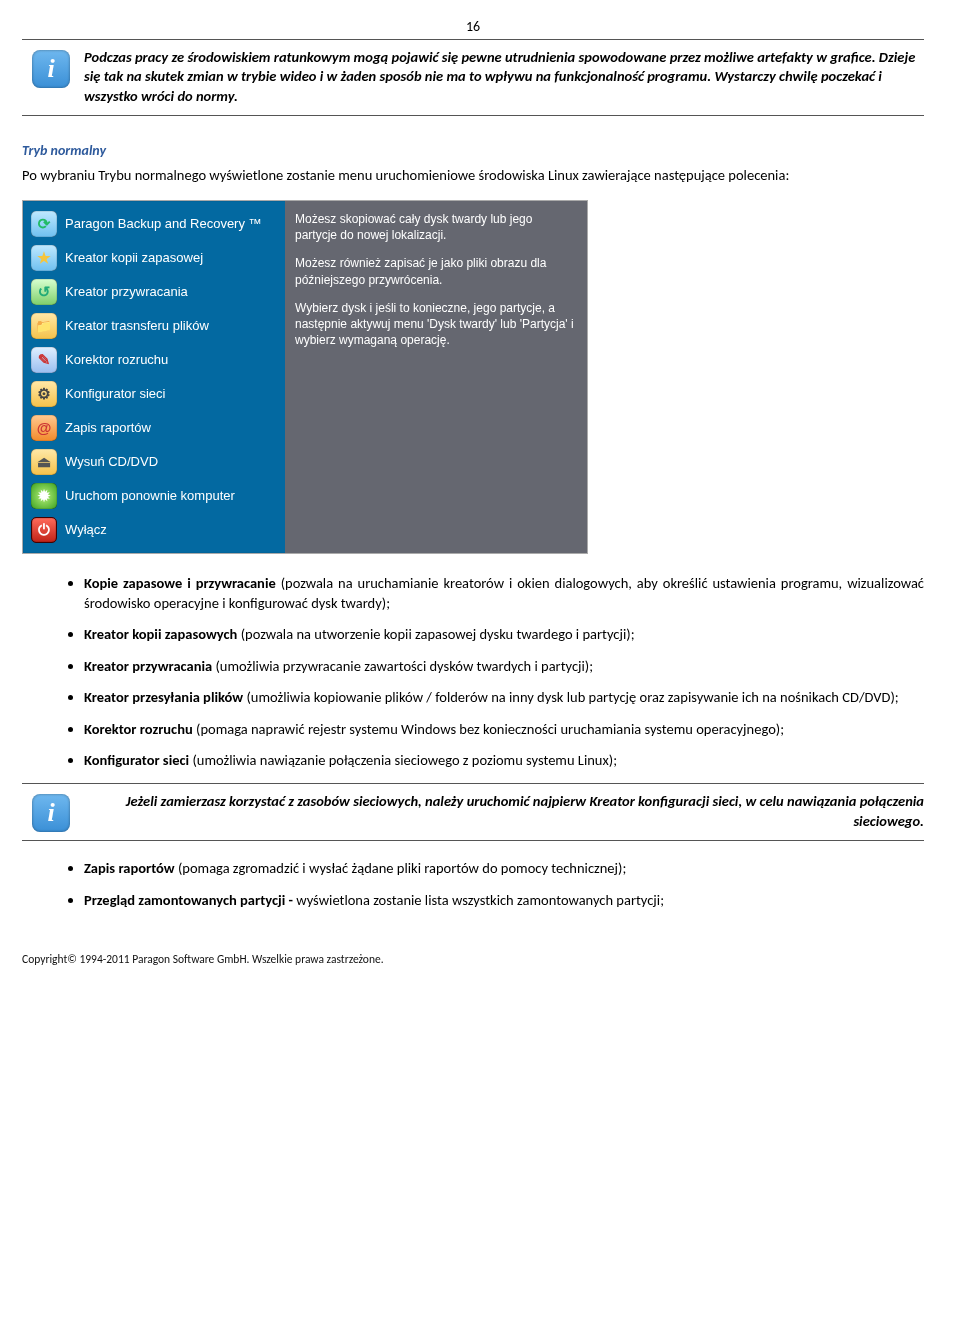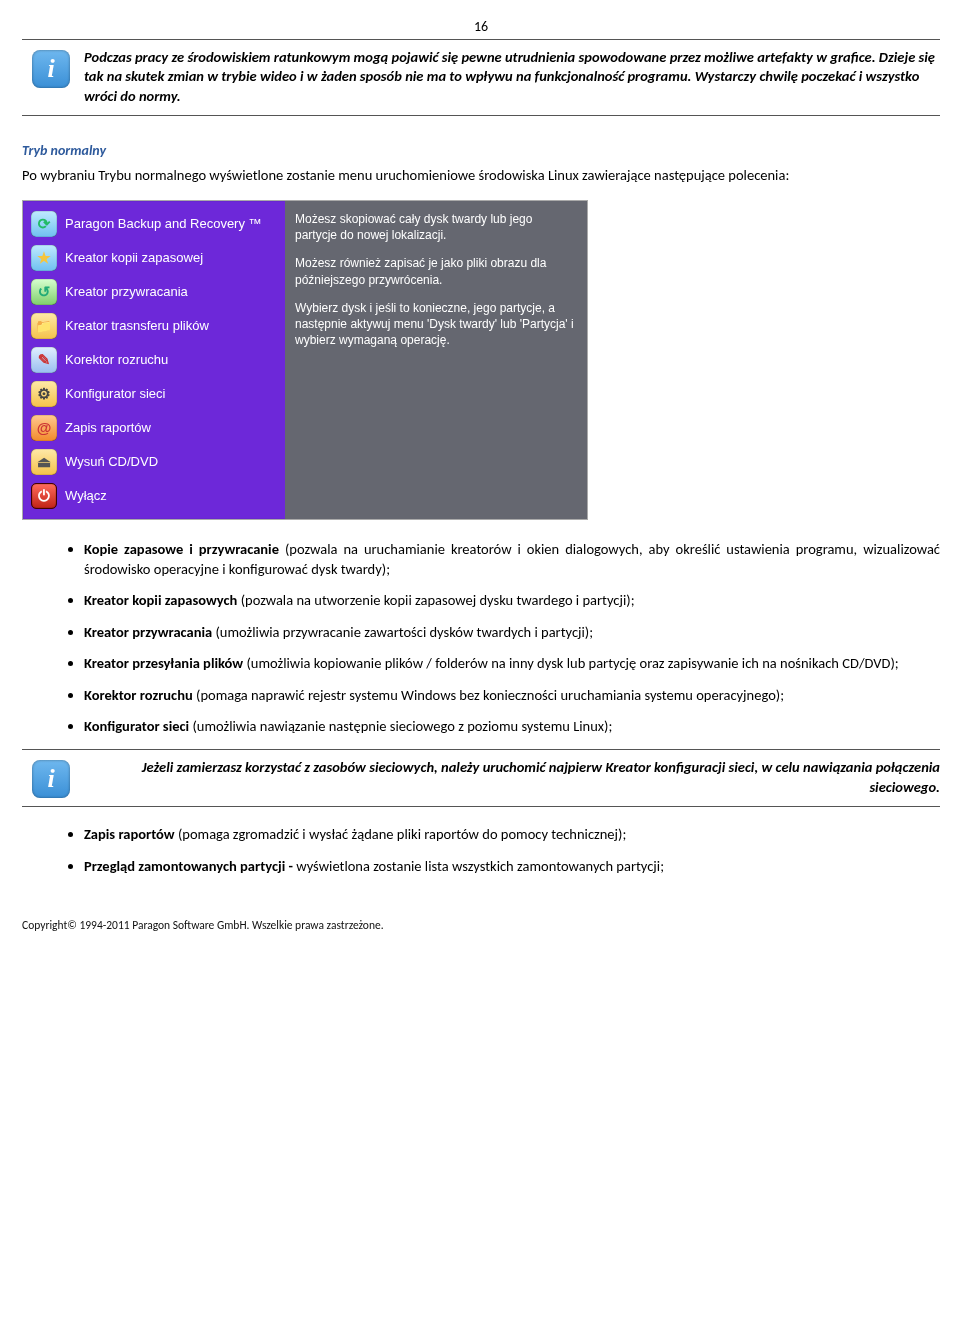--- a/index.html
+++ b/index.html
@@ -6,21 +6,21 @@
   body {
     margin: 0;
     font-family: Calibri, Arial, sans-serif;
     background: #fff;
     color: #000;
     width: 960px;
     font-size: 14.5px;
     line-height: 1.35;
   }
   .page {
-    padding: 18px 20px 10px 22px;
+    padding: 18px 36px 10px 22px;
   }
   .page-num {
     text-align: center;
     font-size: 14px;
     margin-bottom: 2px;
   }
   .hr {
     border: 0;
     border-top: 1.5px solid #555;
     margin: 2px 0;
@@ -54,21 +54,21 @@
     color: #2e5a9c;
     font-style: italic;
     font-weight: 700;
     font-size: 14px;
     margin: 26px 0 6px 0;
   }
   .para { margin: 6px 0 10px 0; }
   .menu-panel {
     display: inline-flex;
     border: 1px solid #aaa;
-    background: #6d28d9;
+    background: #0369a1;
     margin: 4px 0 14px 0;
     box-shadow: 0 0 1px rgba(0,0,0,.4) inset;
   }
   .menu-left {
     width: 262px;
     padding: 6px 0;
   }
   .menu-item {
     display: flex;
     align-items: center;
@@ -176,38 +176,42 @@
         </div>
       <div class="menu-item">
           <span class="mi-icon ic-report"></span>
           <span>Zapis raportów</span>
         </div>
       <div class="menu-item">
           <span class="mi-icon ic-eject"></span>
           <span>Wysuń CD/DVD</span>
         </div>
       <div class="menu-item">
+          <span class="mi-icon ic-reboot"></span>
+          <span>Uruchom ponownie komputer</span>
+        </div>
+      <div class="menu-item">
           <span class="mi-icon ic-off"></span>
           <span>Wyłącz</span>
         </div>
     </div>
     <div class="menu-right">
       <p>Możesz skopiować cały dysk twardy lub jego partycje do nowej lokalizacji.</p>
       <p>Możesz również zapisać je jako pliki obrazu dla późniejszego przywrócenia.</p>
       <p>Wybierz dysk i jeśli to konieczne, jego partycje, a następnie aktywuj menu 'Dysk twardy' lub 'Partycja' i wybierz wymaganą operację.</p>
     </div>
   </div>
 
   <ul class="bullets">
     <li><b>Kopie zapasowe i przywracanie</b><span> (pozwala na uruchamianie kreatorów i okien dialogowych, aby określić ustawienia programu, wizualizować środowisko operacyjne i konfigurować dysk twardy);</span></li>
     <li><b>Kreator kopii zapasowych</b><span> (pozwala na utworzenie kopii zapasowej dysku twardego i partycji);</span></li>
     <li><b>Kreator przywracania</b><span> (umożliwia przywracanie zawartości dysków twardych i partycji);</span></li>
     <li><b>Kreator przesyłania plików</b><span> (umożliwia kopiowanie plików / folderów na inny dysk lub partycję oraz zapisywanie ich na nośnikach CD/DVD);</span></li>
     <li><b>Korektor rozruchu</b><span> (pomaga naprawić rejestr systemu Windows bez konieczności uruchamiania systemu operacyjnego);</span></li>
-    <li><b>Konfigurator sieci</b><span> (umożliwia nawiązanie następnie sieciowego z poziomu systemu Linux);</span></li>
+    <li><b>Konfigurator sieci</b><span> (umożliwia nawiązanie połączenia sieciowego z poziomu systemu Linux);</span></li>
   </ul>
 
   <hr class="hr">
   <div class="info-block second">
     <div class="info-icon">i</div>
     <div class="info-text">Jeżeli zamierzasz korzystać z zasobów sieciowych, należy uruchomić najpierw Kreator konfiguracji sieci, w celu nawiązania połączenia sieciowego.</div>
   </div>
   <hr class="hr">
 
   <ul class="bullets" style="margin-top:18px;">

